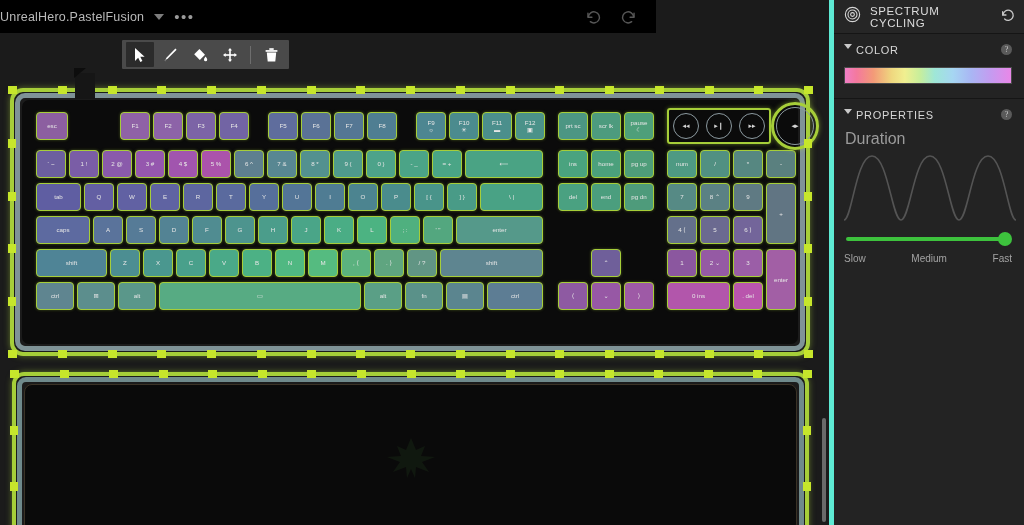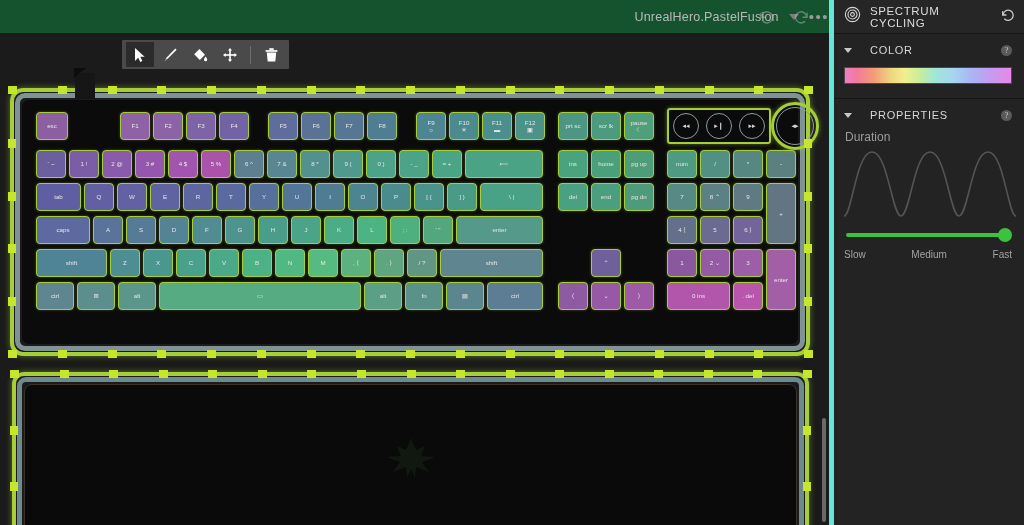--- a/index.html
+++ b/index.html
@@ -10,23 +10,23 @@
     overflow: hidden;
   }
   #app { position: relative; width: 1024px; height: 525px; }
 
   
   #canvas-area {
     position: absolute; left: 0; top: 0; width: 829px; height: 525px;
     background: #1b1b1b;
   }
   #titlebar {
-    position: absolute; left: 0; top: 0; width: 829px; height: 33px;
-    background: #14532d;
-    display: flex; align-items: center; justify-content: flex-end;
+    position: absolute; left: 0; top: 0; width: 656px; height: 33px;
+    background: #000000;
+    display: flex; align-items: center; justify-content: flex-start;
   }
   #profile-group { display: flex; align-items: center; gap: 10px; }
   #profile-name { color: #b9b9b9; font-size: 12.5px; letter-spacing: .2px; }
   #profile-caret {
     width: 0; height: 0; border-left: 5px solid transparent;
     border-right: 5px solid transparent; border-top: 6px solid #7d7d7d;
   }
   #profile-more { color: #9a9a9a; font-size: 15px; letter-spacing: 1.5px; line-height: 8px; }
   #history-buttons {
     position: absolute; right: 8px; top: 0; height: 33px;
@@ -131,39 +131,39 @@
     position: absolute; right: 0; top: 0; width: 195px; height: 525px;
     background: #232323; border-left: 5px solid #5eead4;
   }
   #panel-header {
     height: 34px; display: flex; align-items: center; gap: 9px;
     padding: 0 8px 0 10px; border-bottom: 1px solid #151515;
     background: #262626;
   }
   #panel-title { color: #dcdcdc; font-size: 11.5px; letter-spacing: .6px; flex: 1; }
   .panel-section { border-bottom: 1px solid #151515; padding: 10px 12px 14px 10px; }
-  .section-head { display: flex; align-items: center; gap: 18px; }
+  .section-head { display: flex; align-items: flex-start; gap: 4px; }
   .sect-caret {
     width: 0; height: 0; border-left: 4.5px solid transparent;
     border-right: 4.5px solid transparent; border-top: 5.5px solid #c9c9c9;
   }
   .sect-title { color: #d7d7d7; font-size: 11px; letter-spacing: .7px; flex: 1; }
   .help-dot {
     width: 11px; height: 11px; border-radius: 50%; background: #5a5a5a;
     color: #cfcfcf; font-size: 8px; display: flex; align-items: center;
     justify-content: center; font-family: "Liberation Serif", serif;
   }
   #color-bar {
     margin-top: 11px; height: 17px; border: 1px solid #4a4a4a;
     background: linear-gradient(to right,
       #f07ec6 0%, #f4799e 7%, #f39a78 17%, #efd77f 28%,
       #f0ef90 36%, #c8ee9b 45%, #9fe7d7 54%, #a6d6f2 65%,
       #a9b6f4 76%, #c59bf0 88%, #e987e8 100%);
   }
-  #prop-label { color: #9b9b9b; font-size: 12px; margin: 9px 0 2px 1px; }
+  #prop-label { color: #9b9b9b; font-size: 16px; margin: 9px 0 2px 1px; }
   #wave { display: block; margin: 2px 0 6px -2px; }
   #slider-wrap { position: relative; margin: 8px 2px 0 2px; height: 14px; }
   #slider-track {
     position: absolute; left: 0; right: 0; top: 5px; height: 4px;
     background: #3dc23d; border-radius: 2px;
   }
   #slider-knob {
     position: absolute; right: -2px; top: 0; width: 14px; height: 14px;
     border-radius: 50%; background: #3dc23d;
   }

